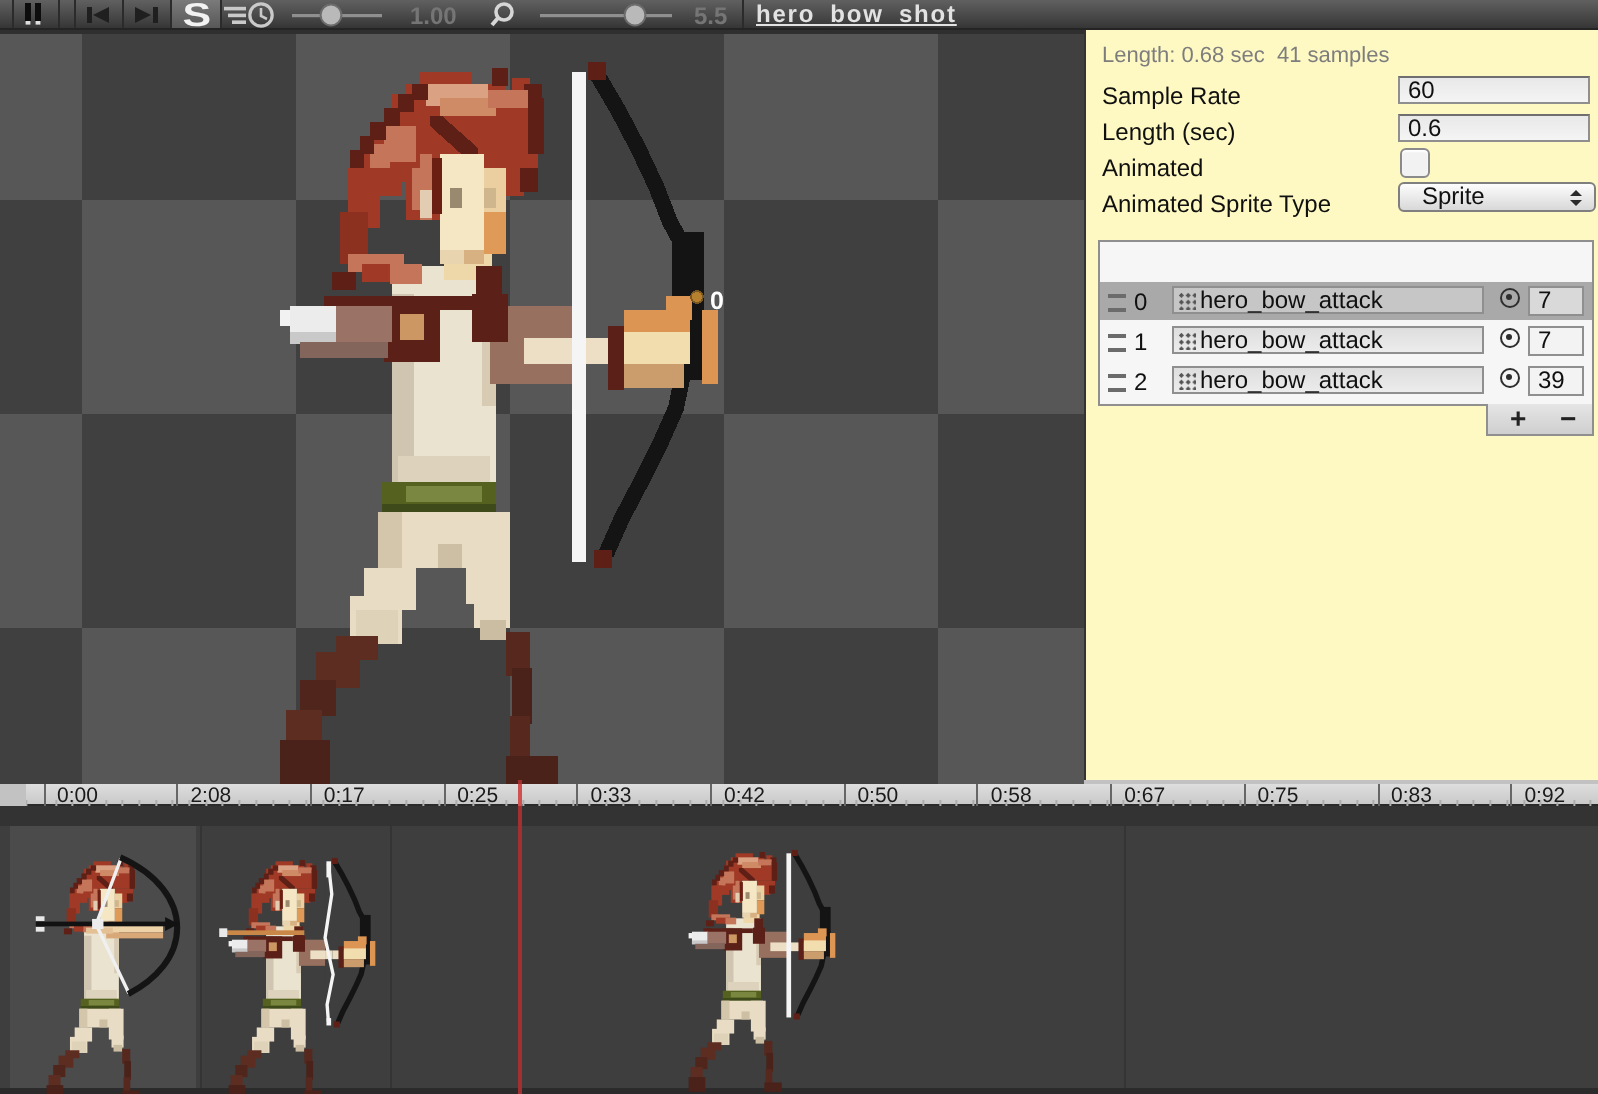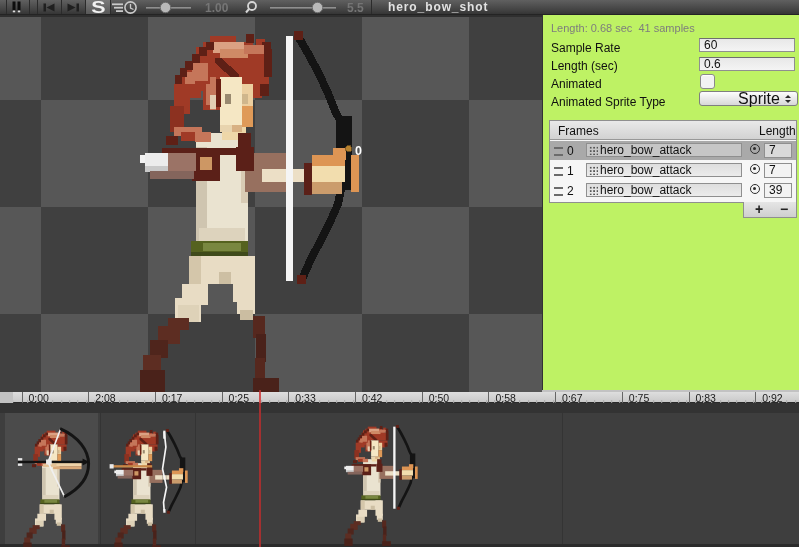--- a/index.html
+++ b/index.html
@@ -6,41 +6,41 @@
   body{width:799px;height:547px;position:relative;overflow:hidden;
        font-family:"Liberation Sans",sans-serif;background:#c2c2c2;}
   .abs{position:absolute;}
   
   #toolbar{left:0;top:0;width:799px;height:15px;
     background:linear-gradient(#606060,#414141 75%,#353535);
     border-bottom:1px solid #242424;box-sizing:border-box;}
   .tsep{position:absolute;top:0;width:1px;height:14px;background:#2b2b2b;}
   #loopbtn{position:absolute;left:86px;top:0;width:24px;height:14px;
     background:linear-gradient(#7a7a7a,#585858);}
-  #ttl{position:absolute;left:388px;top:0px;height:15px;line-height:15px;
-    font-size:12px;font-weight:bold;color:#e2e2e2;letter-spacing:0.9px;}
+  #ttl{position:absolute;left:378px;top:0px;height:15px;line-height:15px;
+    font-size:12px;font-weight:bold;color:#e2e2e2;letter-spacing:0.9px;text-decoration:underline;}
   .tnum{position:absolute;top:0;height:15px;line-height:16px;font-size:12px;
     font-weight:bold;color:#757575;}
   
   #scene{left:0;top:15px;width:542px;height:377px;overflow:hidden;
     background:repeating-conic-gradient(#404040 0 25%, #575757 0 50%);
     background-size:214px 214px;background-position:-66px -22px;}
   
-  #panel{left:542px;top:15px;width:257px;height:375px;background:#bef264;
+  #panel{left:542px;top:15px;width:257px;height:375px;background:#fef9c3;
     border-left:1px solid #333333;box-sizing:border-box;font-size:12px;color:#101010;}
   #panel .lbl{position:absolute;left:8px;}
   .tfield{position:absolute;left:156px;width:96px;height:14px;box-sizing:border-box;
     background:linear-gradient(#e8e8e8,#f4f4f4);border:1px solid #8f8f8f;border-top-color:#6f6f6f;
     font-size:12px;line-height:13px;padding-left:4px;color:#101010;}
   #info{position:absolute;left:8px;top:7px;font-size:11px;color:#7d7d7d;}
   #chk{position:absolute;left:157px;top:59px;width:13px;height:13px;background:#f2f2f2;
     border:1px solid #8a8a8a;border-radius:3px;box-shadow:inset 0 1px 1px #fff;}
   #dd{position:absolute;left:156px;top:76px;width:99px;height:15px;box-sizing:border-box;
     background:linear-gradient(#fdfdfd,#d8d8d8);border:1px solid #7f7f7f;border-radius:3px;
-    font-size:16px;line-height:13px;padding-left:21px;text-align:center;}
+    font-size:12px;line-height:13px;padding-left:11px;}
   #dd .au{position:absolute;right:6px;top:2.5px;width:0;height:0;
     border-left:3px solid transparent;border-right:3px solid transparent;
     border-bottom:3.5px solid #2a2a2a;}
   #dd .ad{position:absolute;right:6px;bottom:2.5px;width:0;height:0;
     border-left:3px solid transparent;border-right:3px solid transparent;
     border-top:3.5px solid #2a2a2a;}
   
   #flist{position:absolute;left:6px;top:105px;width:248px;height:83px;
     background:#f6f6f6;border:1px solid #8f8f8f;box-sizing:border-box;}
   #fhead{position:absolute;left:0;top:0;width:100%;height:19px;box-sizing:border-box;
@@ -285,24 +285,20 @@
   <div class="lbl" style="top:26px">Sample Rate</div>
   <div class="tfield" style="top:23px">60</div>
   <div class="lbl" style="top:44px">Length (sec)</div>
   <div class="tfield" style="top:42px">0.6</div>
   <div class="lbl" style="top:62px">Animated</div>
   <div id="chk"></div>
   <div class="lbl" style="top:80px">Animated Sprite Type</div>
   <div id="dd">Sprite<span class="au"></span><span class="ad"></span></div>
 
   <div id="flist">
-    <div id="fhead">
-        <span style="left:8px">Frames</span>
-        <span style="left:209px">Length</span>
-      </div>
     <div class="frow sel" style="top:20px">
       <div class="handle"></div>
         <div class="fnum">0</div>
       <div class="ofield">
           <div class="oicon"></div>
           <div class="otext">hero_bow_attack</div>
         </div>
       <div class="pick"></div>
         <div class="lfield">7</div>
     </div>

